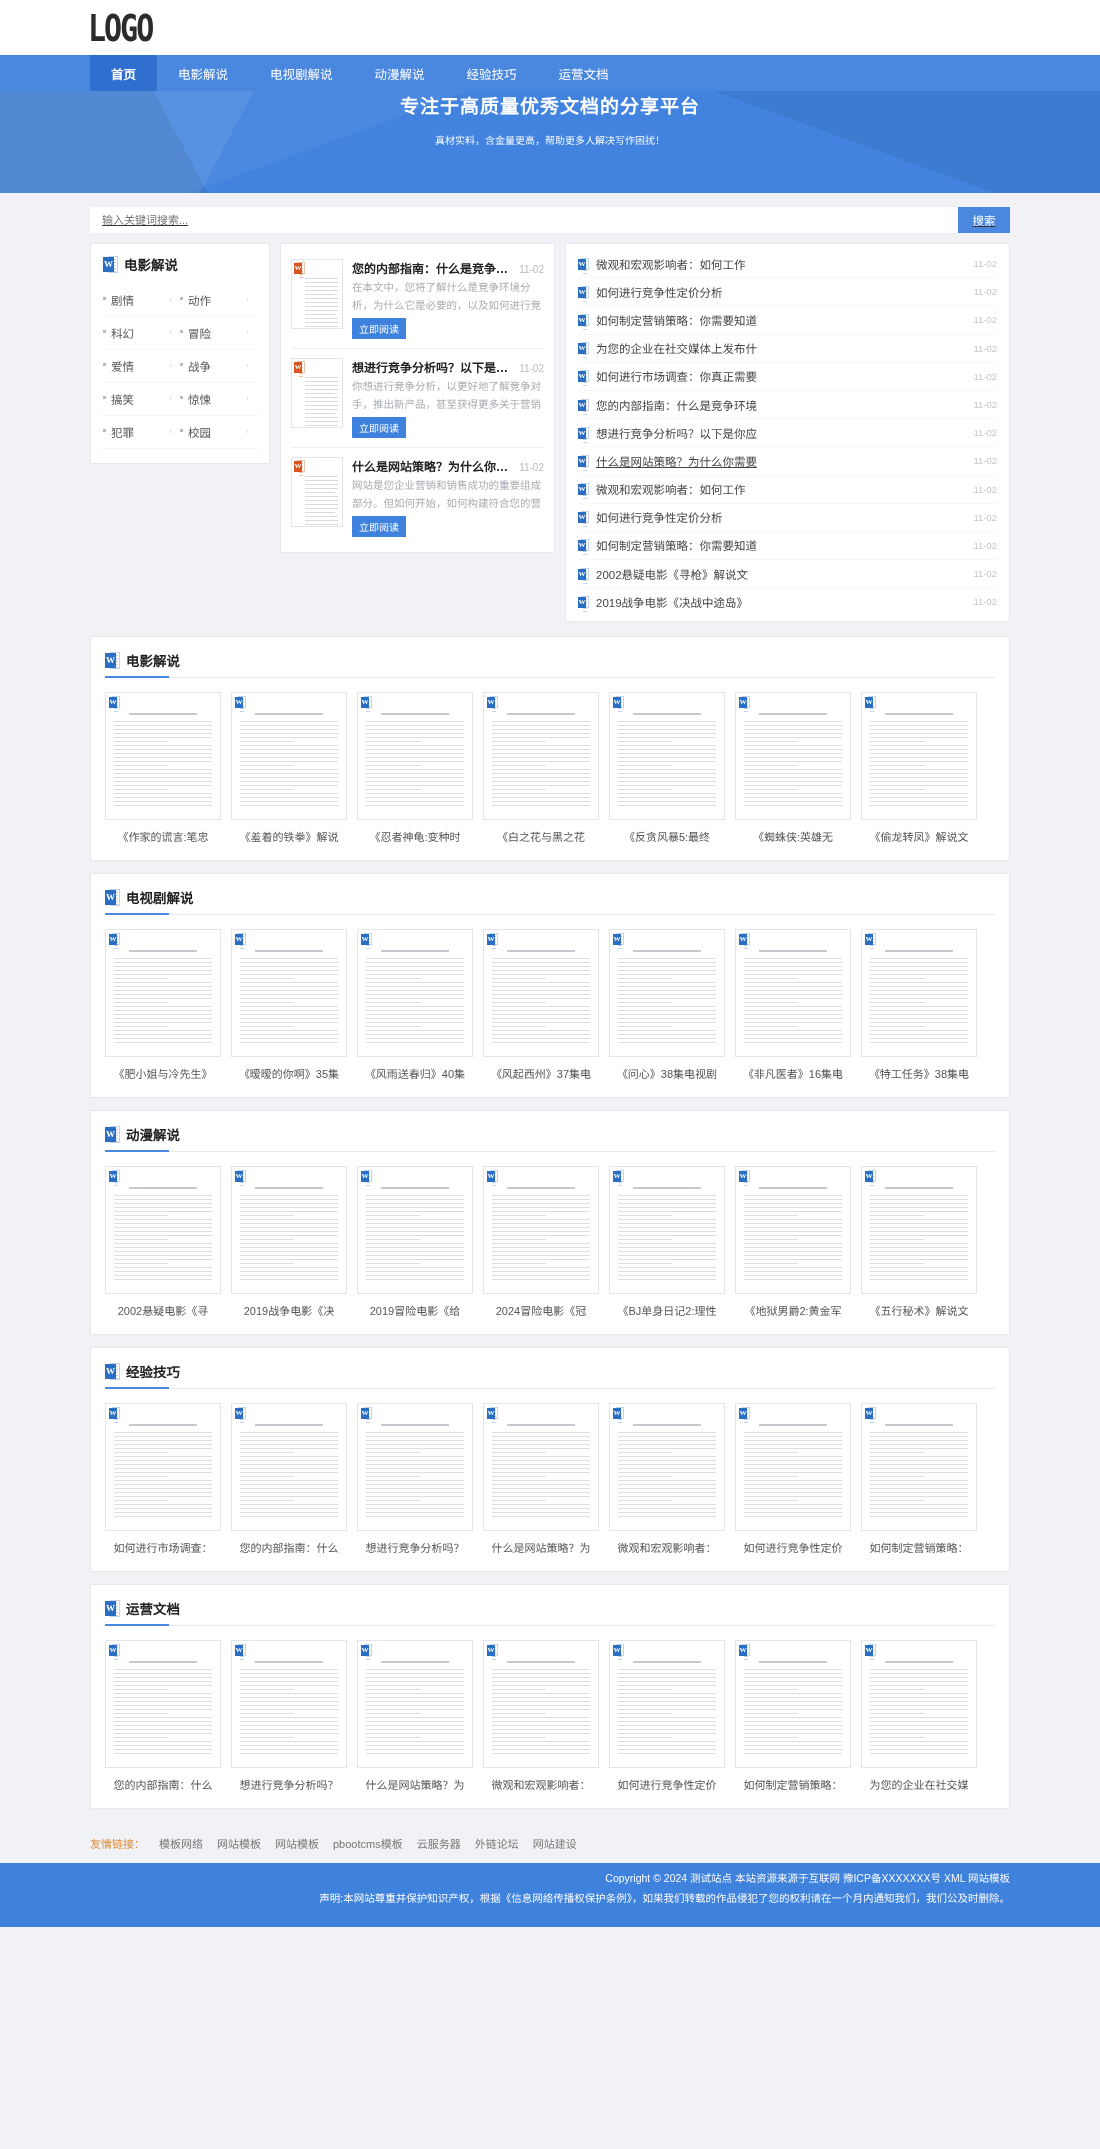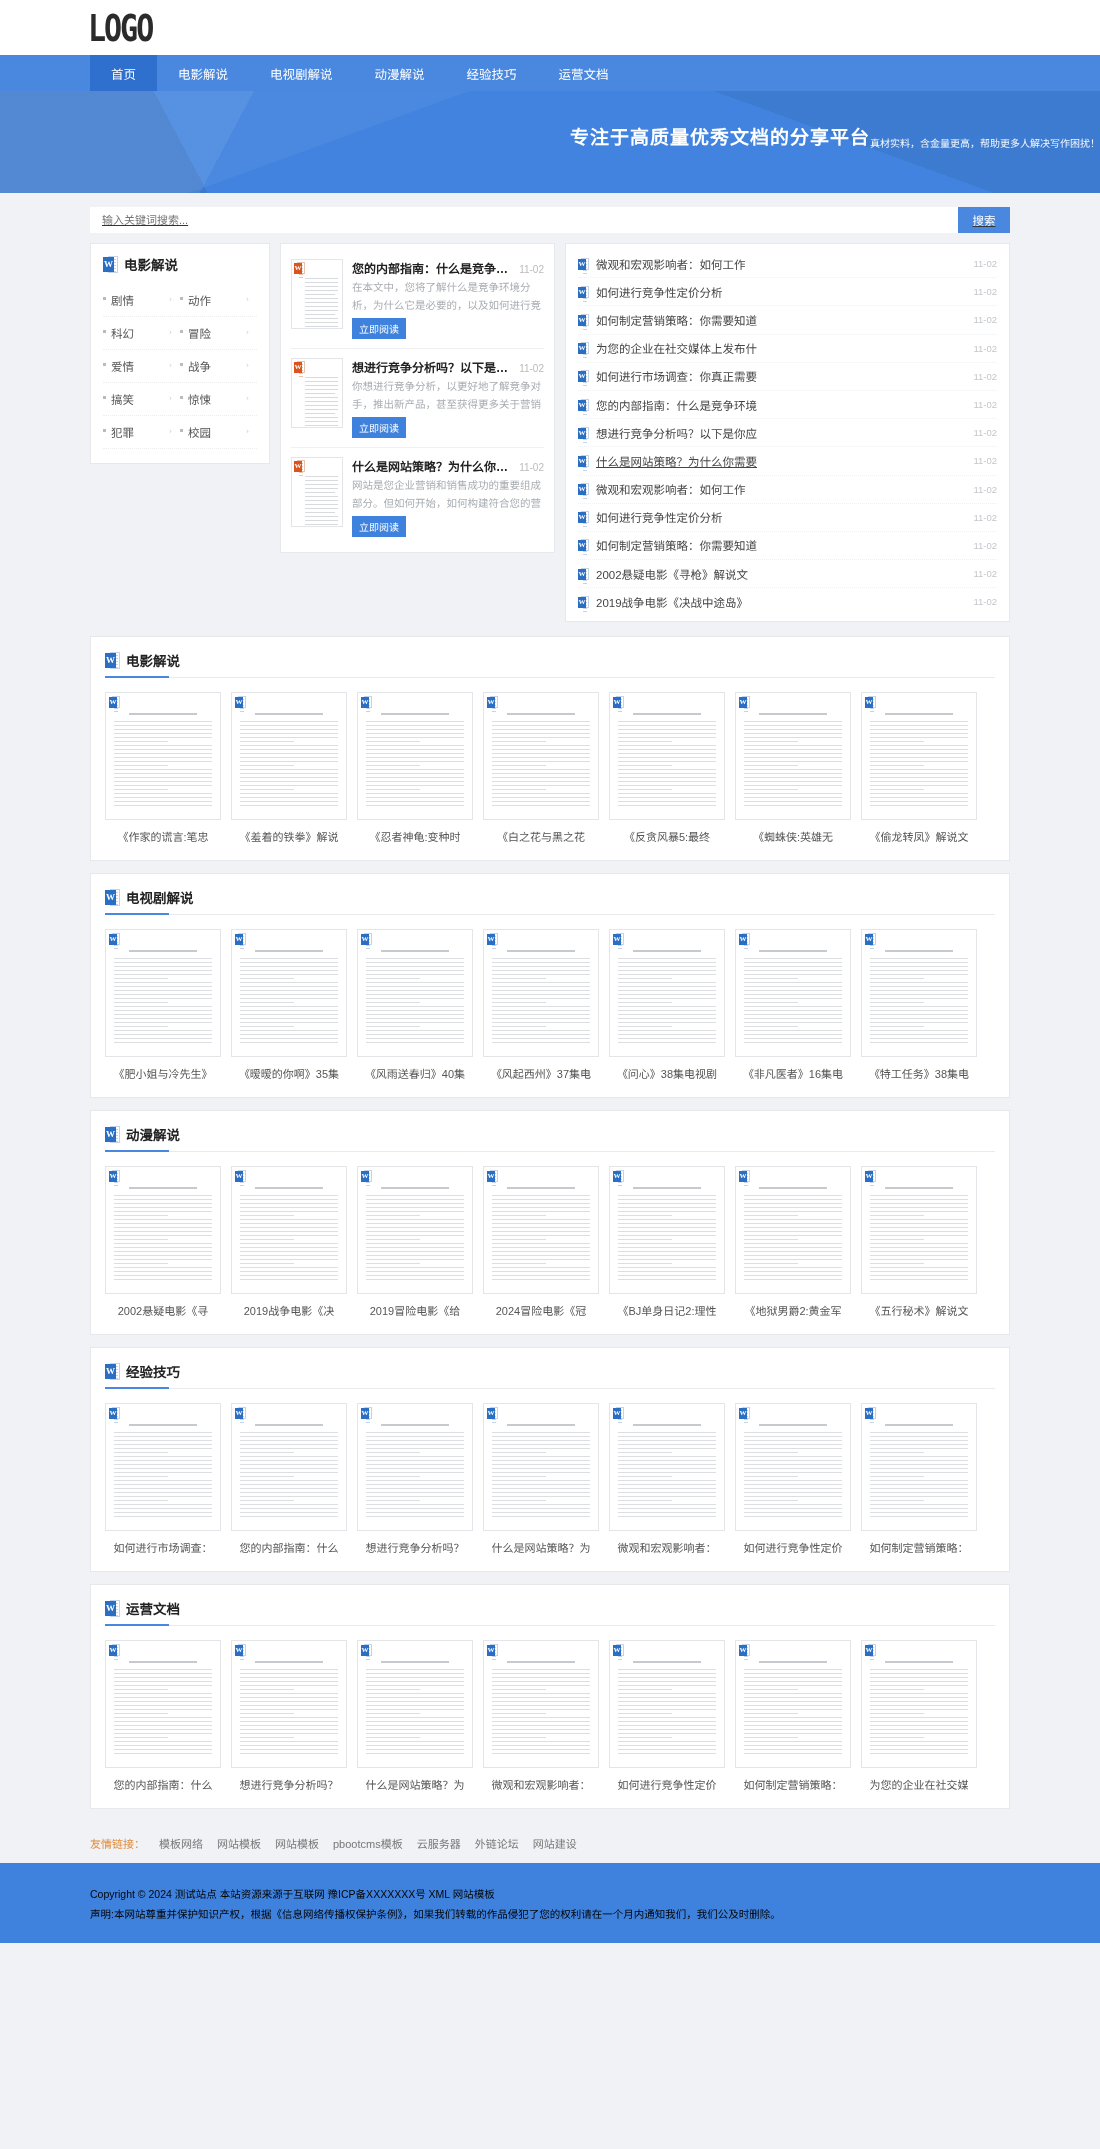--- a/index.html
+++ b/index.html
@@ -19,31 +19,31 @@
     transform:scaleY(1.25); transform-origin:left center;
   }
 
   
   .nav { background:#4a88e0; height:36px; display:flex; align-items:stretch; }
   .nav-in { width:920px; margin:0 auto; display:flex; }
   .nav-item {
     color:#fff; font-size:12.5px; display:flex; align-items:center;
     padding:0 21px; cursor:pointer; white-space:nowrap;
   }
-  .nav-item.active { background:#2f6fce; }
+  .nav-item.active { background:#2f6fce;font-weight:bold; }
 
   
   .hero {
     height:102px; background:#4183de;
     background-image:
       linear-gradient(118deg, rgba(255,255,255,.07) 0 22%, transparent 22% 46%),
       linear-gradient(62deg, rgba(0,0,0,.07) 0 18%, transparent 18% 40%),
       linear-gradient(160deg, rgba(255,255,255,.05) 0 34%, transparent 34%),
       linear-gradient(200deg, rgba(0,0,0,.06) 0 28%, transparent 28%);
-    display:flex; flex-direction:row; align-items:center; justify-content:flex-end;
+    display:flex; flex-direction:column; align-items:center; justify-content:flex-start;
     color:#fff; text-align:center;
   }
   .hero h1 { font-size:19px; font-weight:bold; letter-spacing:1px; margin-bottom:14px; }
   .hero p { font-size:10px; opacity:.95; }
 
   
   .search-wrap { background:#f0f2f5; padding:14px 0 10px; }
   .search-box { display:flex; height:26px;text-decoration:underline; }
   .search-input {
     flex:1; border:none; outline:none; background:#fff; padding:0 12px;
@@ -144,21 +144,21 @@
   .card-cap {
     margin-top:8px; font-size:11px; color:#555; text-align:center;
     white-space:nowrap; overflow:hidden; text-overflow:ellipsis; cursor:pointer;
   }
 
   
   .f-links { background:#f0f2f5; padding:14px 0 12px; display:flex; gap:14px;
      align-items:center; font-size:11px; }
   .f-links .lbl { color:#e08b3a; }
   .f-links a { color:#777; text-decoration:none; cursor:pointer; }
-  .footer { background:#3f82dd; color:#000000; padding:22px 0 18px; text-align:left; }
+  .footer { background:#3f82dd; color:#ffffff; padding:6px 0 18px; text-align:right; }
   .footer .line { font-size:10.5px; line-height:1.9; opacity:.97; }
 </style>
 </head>
 <body>
 
 <div class="wrap">
 
   <div class="topbar">
     <div class="logo">LOGO</div>
   </div>

